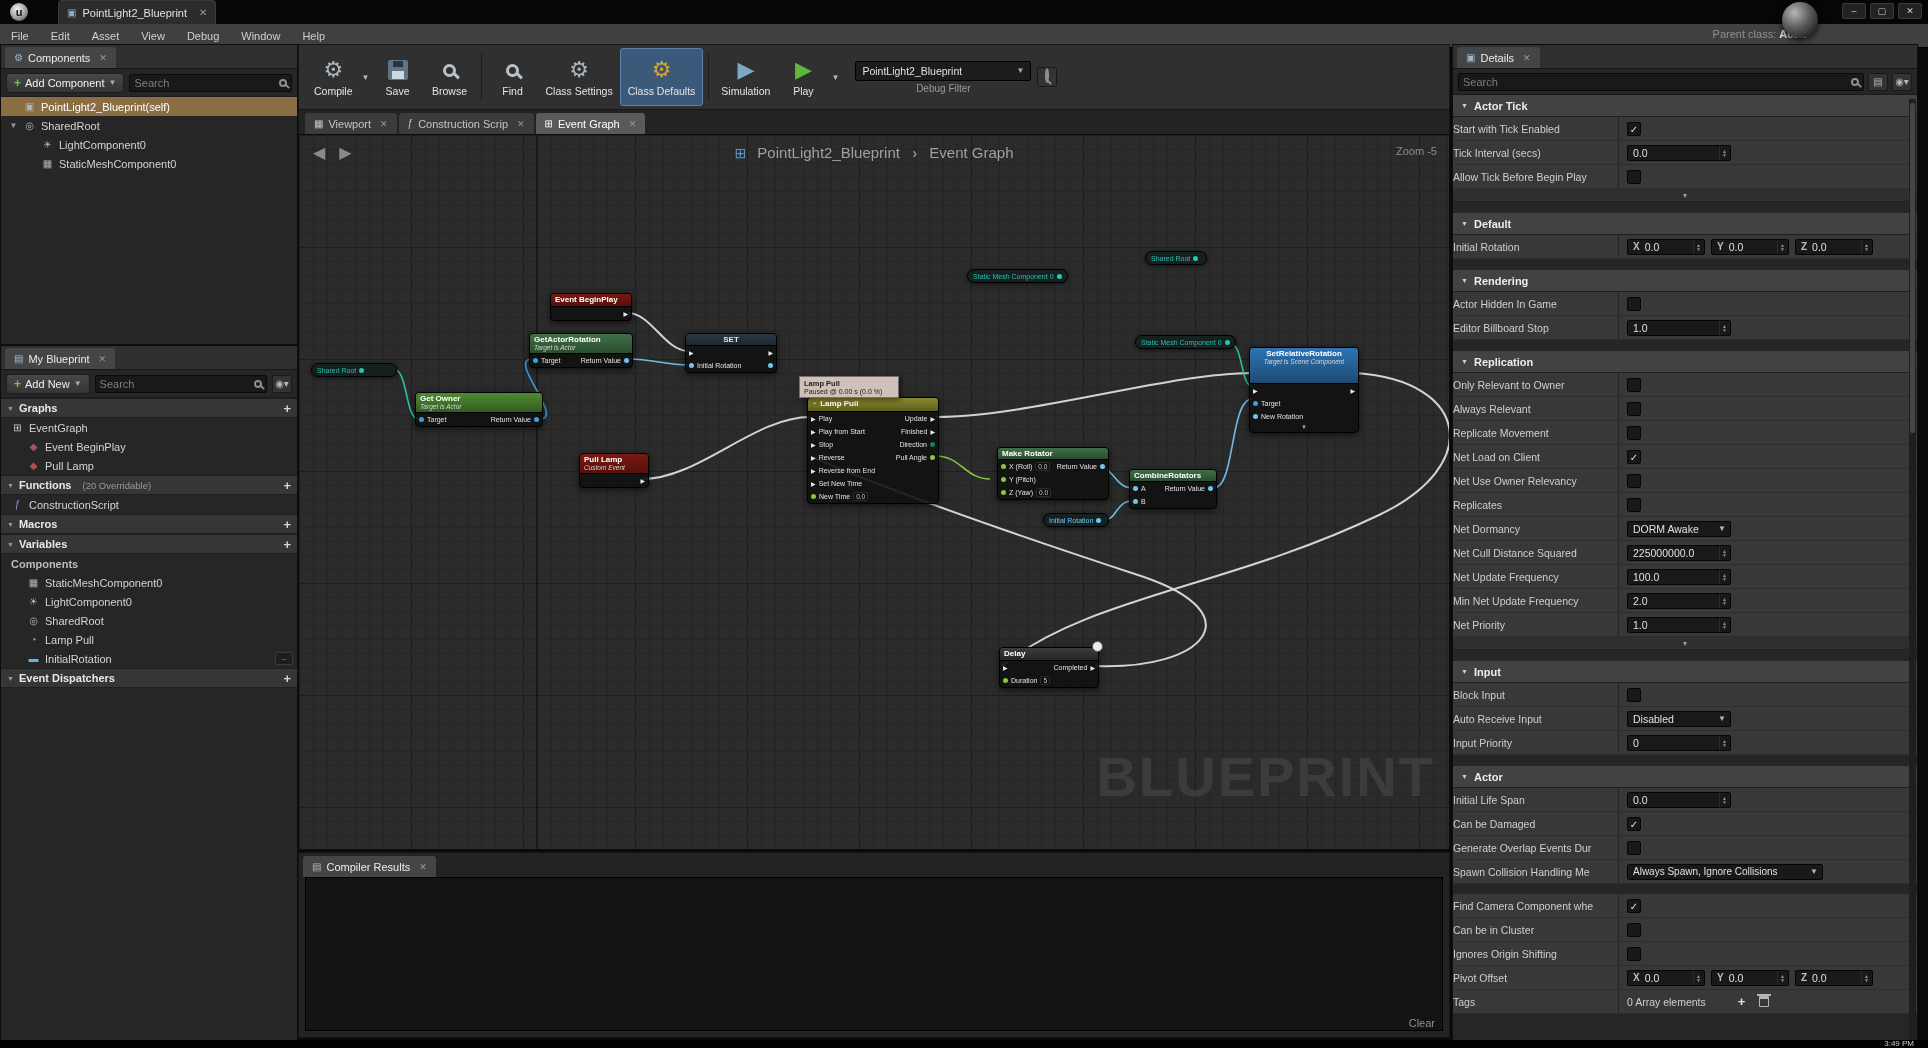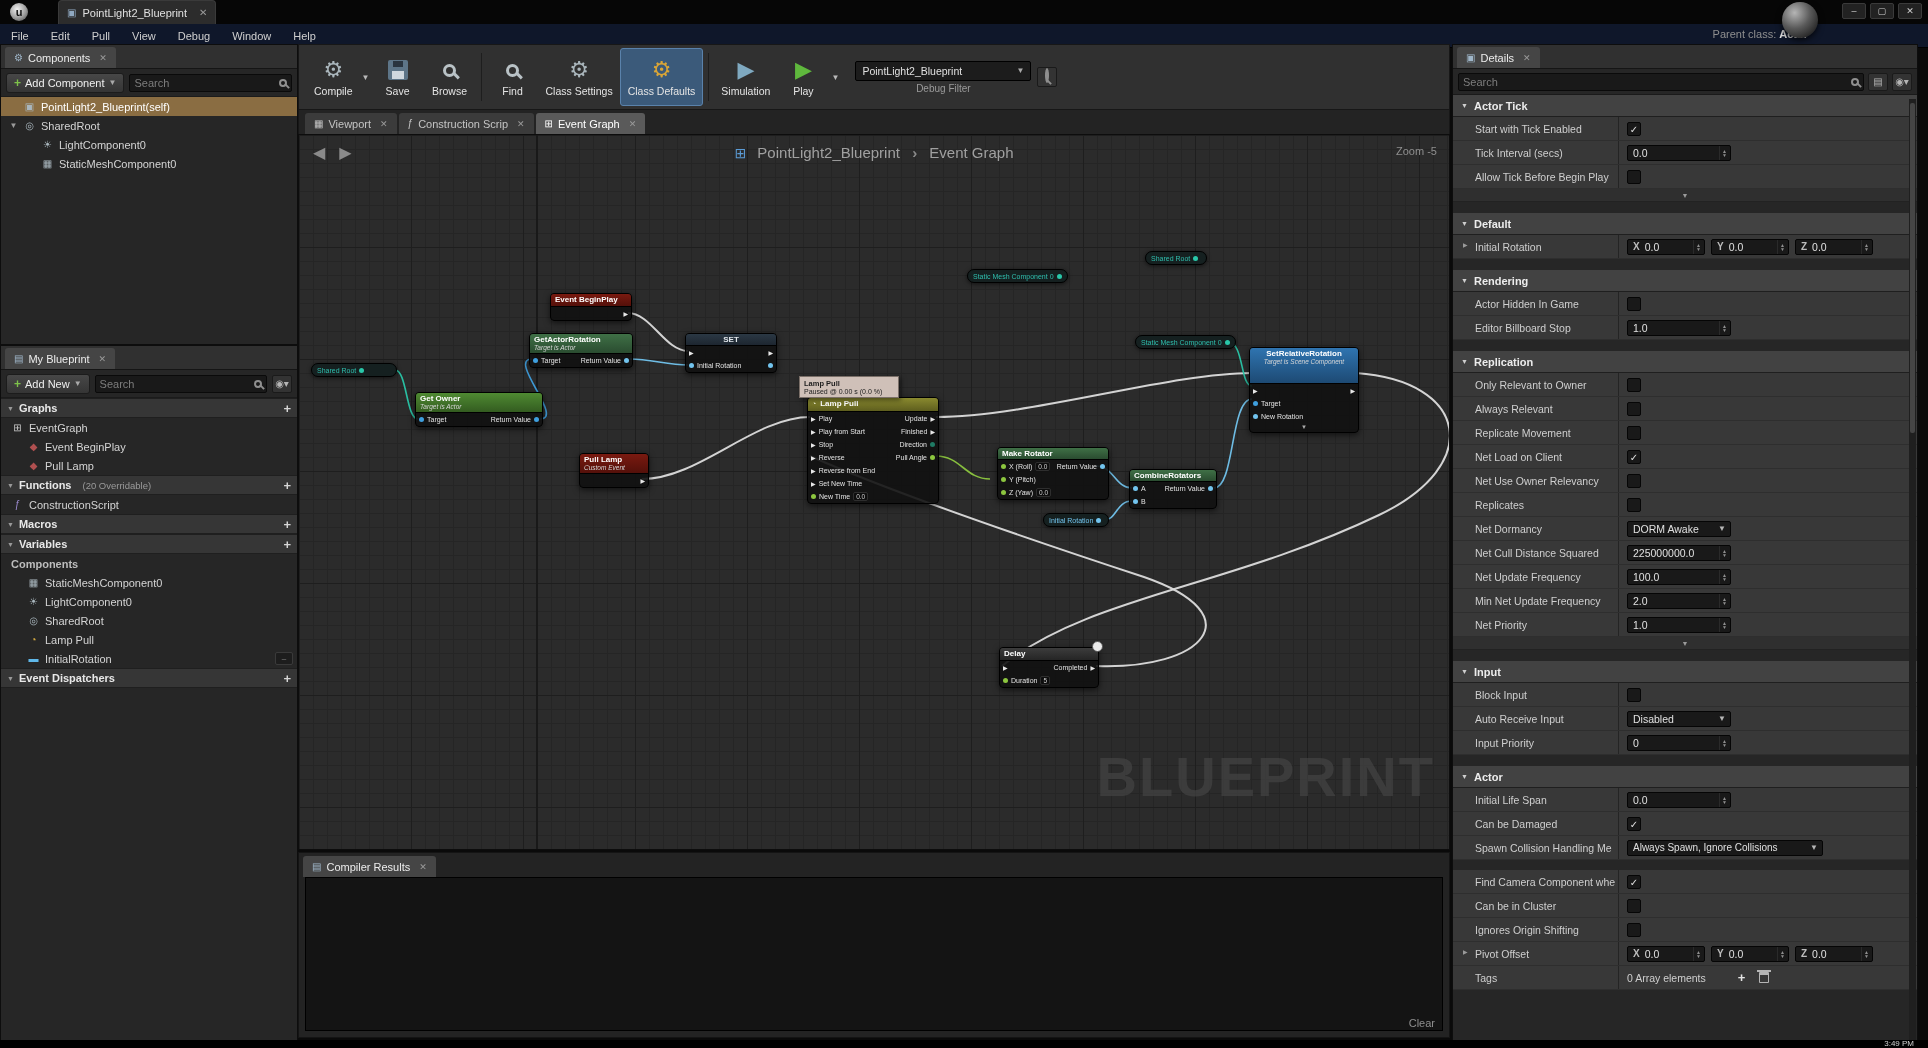--- a/index.html
+++ b/index.html
@@ -22,21 +22,21 @@
   .wintab .ticn { color:#8fa8c0; font-size:10px; }
   .tclose { color:#9a9a9a; font-size:10px; margin-left:6px; }
   #winbtns { position:absolute; right:6px; top:3px; display:flex; gap:4px; }
   .wbtn { width:24px; height:16px; background:#222; border:1px solid #3a3a3a; color:#cfcfcf;
     font-size:9px; text-align:center; line-height:14px; border-radius:2px; }
   #sphere { position:absolute; left:1782px; top:2px; width:36px; height:36px; border-radius:50%; z-index:60;
     background:radial-gradient(circle at 35% 30%, #b5b5b5, #5a5a5a 45%, #161616 90%);
     box-shadow:0 2px 6px rgba(0,0,0,.8); }
 
   
-  #menubar { left:0; top:24px; width:1928px; height:24px; background:#0f172a;
+  #menubar { left:0; top:24px; width:1928px; height:24px; background:#404040;
     border-bottom:1px solid #000; display:flex; align-items:center; }
   .menuitem { padding:0 11px; font-size:11px; color:#cfcfcf; height:20px; line-height:20px; }
   #parentclass { position:absolute; right:120px; top:0; font-size:11px; height:20px; line-height:20px; }
   #parentclass .pl { color:#8f8f8f; } #parentclass .pv2 { color:#e2e2e2; font-weight:bold; }
 
   
   .panel { background:#262626; border:1px solid #0d0d0d; }
   .phdr { height:24px; background:#303030; border-bottom:1px solid #151515; display:flex; align-items:flex-end; }
   .ptab { height:21px; background:#454545; border-radius:3px 3px 0 0; margin-left:4px;
     display:flex; align-items:center; gap:5px; padding:0 9px; font-size:11px; color:#ececec; }
@@ -176,21 +176,21 @@
 
   
   #details-panel { left:1452px; top:44px; width:466px; height:1004px; overflow:hidden; }
   #detail-search { height:26px; display:flex; align-items:center; gap:4px; padding:0 5px; border-bottom:1px solid #1a1a1a; }
   .dsec { height:22px; background:#424242; border-bottom:1px solid #1f1f1f; display:flex; align-items:center;
     gap:6px; padding:0 8px; font-size:11px; font-weight:bold; color:#ececec; }
   .dsec-arrow { font-size:7px; color:#cfcfcf; }
   .dsec-wrap { margin-bottom:11px; }
   .drow { height:24px; background:#383838; border-bottom:1px solid #2e2e2e; display:flex; align-items:center; }
   .drow.gap { margin-top:10px; }
-  .dlab { width:165px; flex:none; display:flex; align-items:flex-start; gap:4px; padding-left:22px;
+  .dlab { width:165px; flex:none; display:flex; align-items:flex-start; gap:4px; 
     font-size:10.5px; color:#cfcfcf; white-space:nowrap; overflow:hidden; }
   .dexp { font-size:6px; color:#9a9a9a; margin-left:-12px; width:8px; }
   .dval { flex:1; display:flex; align-items:center; gap:6px; padding:0 8px 0 8px; border-left:1px solid #242424; height:100%; }
   .check { width:14px; height:14px; background:#191919; border:1px solid #060606; border-radius:2px;
     color:#e0e0e0; font-size:10px; line-height:13px; text-align:center; }
   .numbox { height:16px; min-width:104px; background:#191919; border:1px solid #050505; border-radius:2px;
     display:flex; align-items:center; padding:0 1px 0 5px; font-size:10.5px; color:#e0e0e0; }
   .numbox .numval { flex:1; white-space:nowrap; overflow:hidden; }
   .numbox.ax { min-width:78px; }
   .axl { color:#bdbdbd; font-weight:bold; margin-right:5px; font-size:10px; }
@@ -232,21 +232,21 @@
       <span class="wbtn">▢</span>
       <span class="wbtn">✕</span>
     </div>
   </div>
   <div id="sphere"></div>
 
   <div id="menubar" class="abs">
     <span id="menu-items" style="display:flex">
         <span class="menuitem">File</span>
         <span class="menuitem">Edit</span>
-        <span class="menuitem">Pull</span>
+        <span class="menuitem">Asset</span>
         <span class="menuitem">View</span>
         <span class="menuitem">Debug</span>
         <span class="menuitem">Window</span>
         <span class="menuitem">Help</span>
       </span>
     <span id="parentclass">
       <span class="pl">Parent class:</span>
       <span class="pv2">Actor</span>
     </span>
   </div>
@@ -1045,20 +1045,28 @@
           <div class="drow">
             <div class="dlab">
               <span>Can be Damaged</span>
             </div>
             <div class="dval">
               <span class="check on">✓</span>
             </div>
           </div>
           <div class="drow">
             <div class="dlab">
+              <span>Generate Overlap Events Dur</span>
+            </div>
+            <div class="dval">
+              <span class="check"></span>
+            </div>
+          </div>
+          <div class="drow">
+            <div class="dlab">
               <span>Spawn Collision Handling Me</span>
             </div>
             <div class="dval">
               <span class="dropbox wide">
                 <span class="dropval">Always Spawn, Ignore Collisions</span>
                 <span class="dropcaret">▼</span>
               </span>
             </div>
           </div>
           <div class="drow gap">

